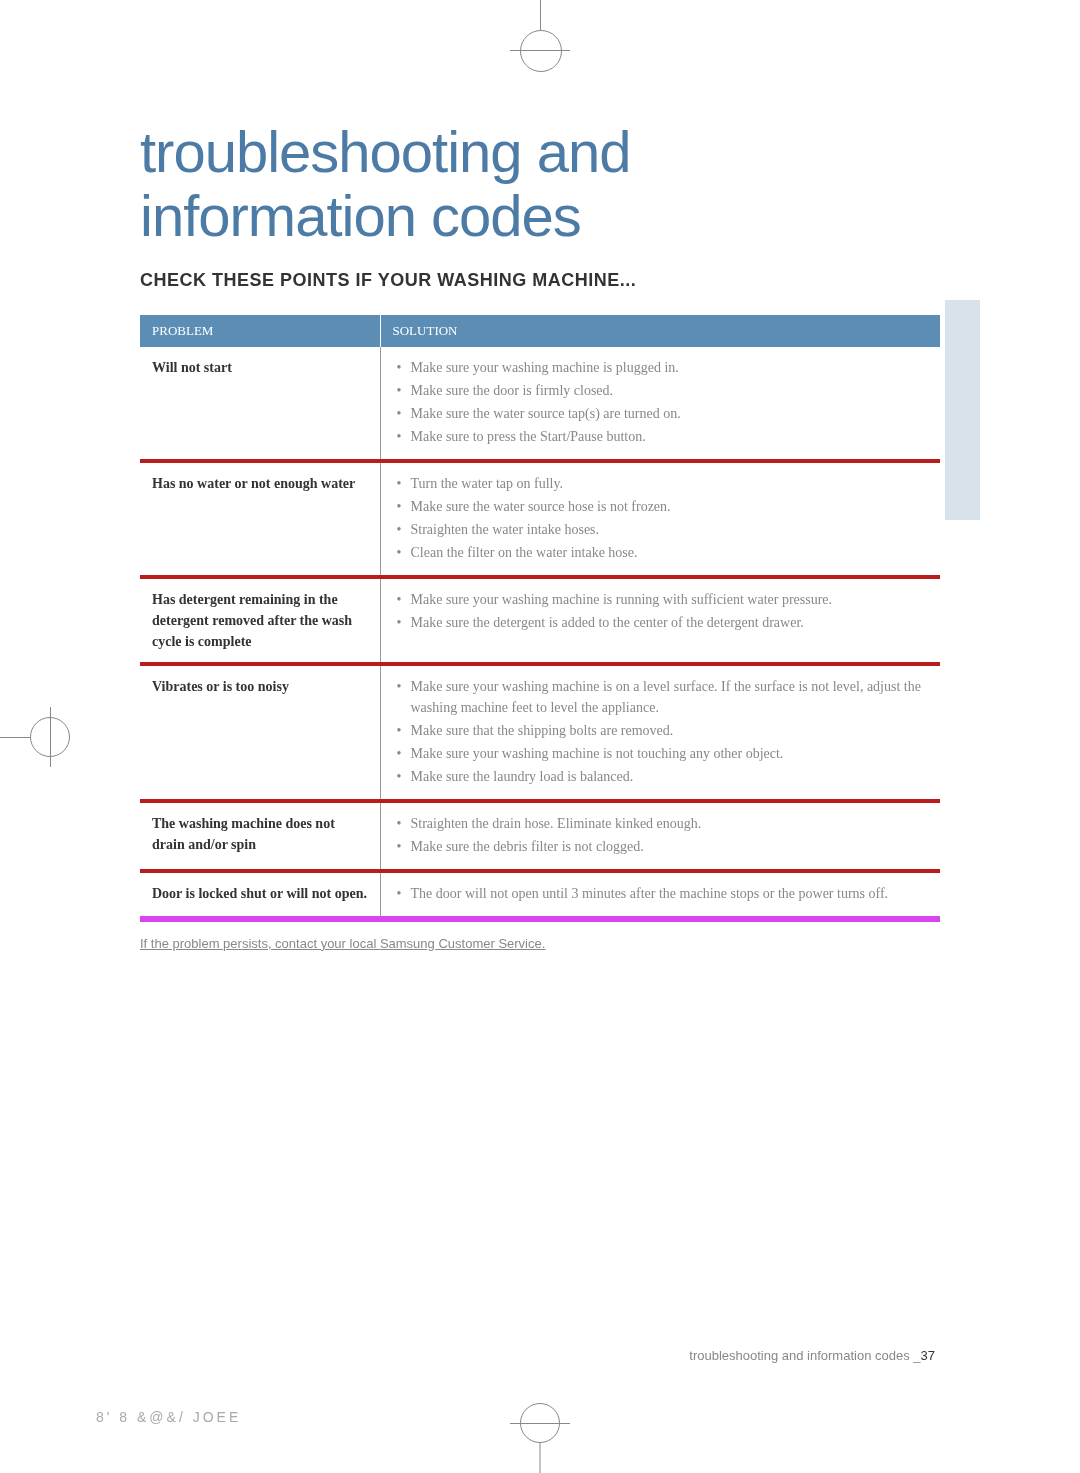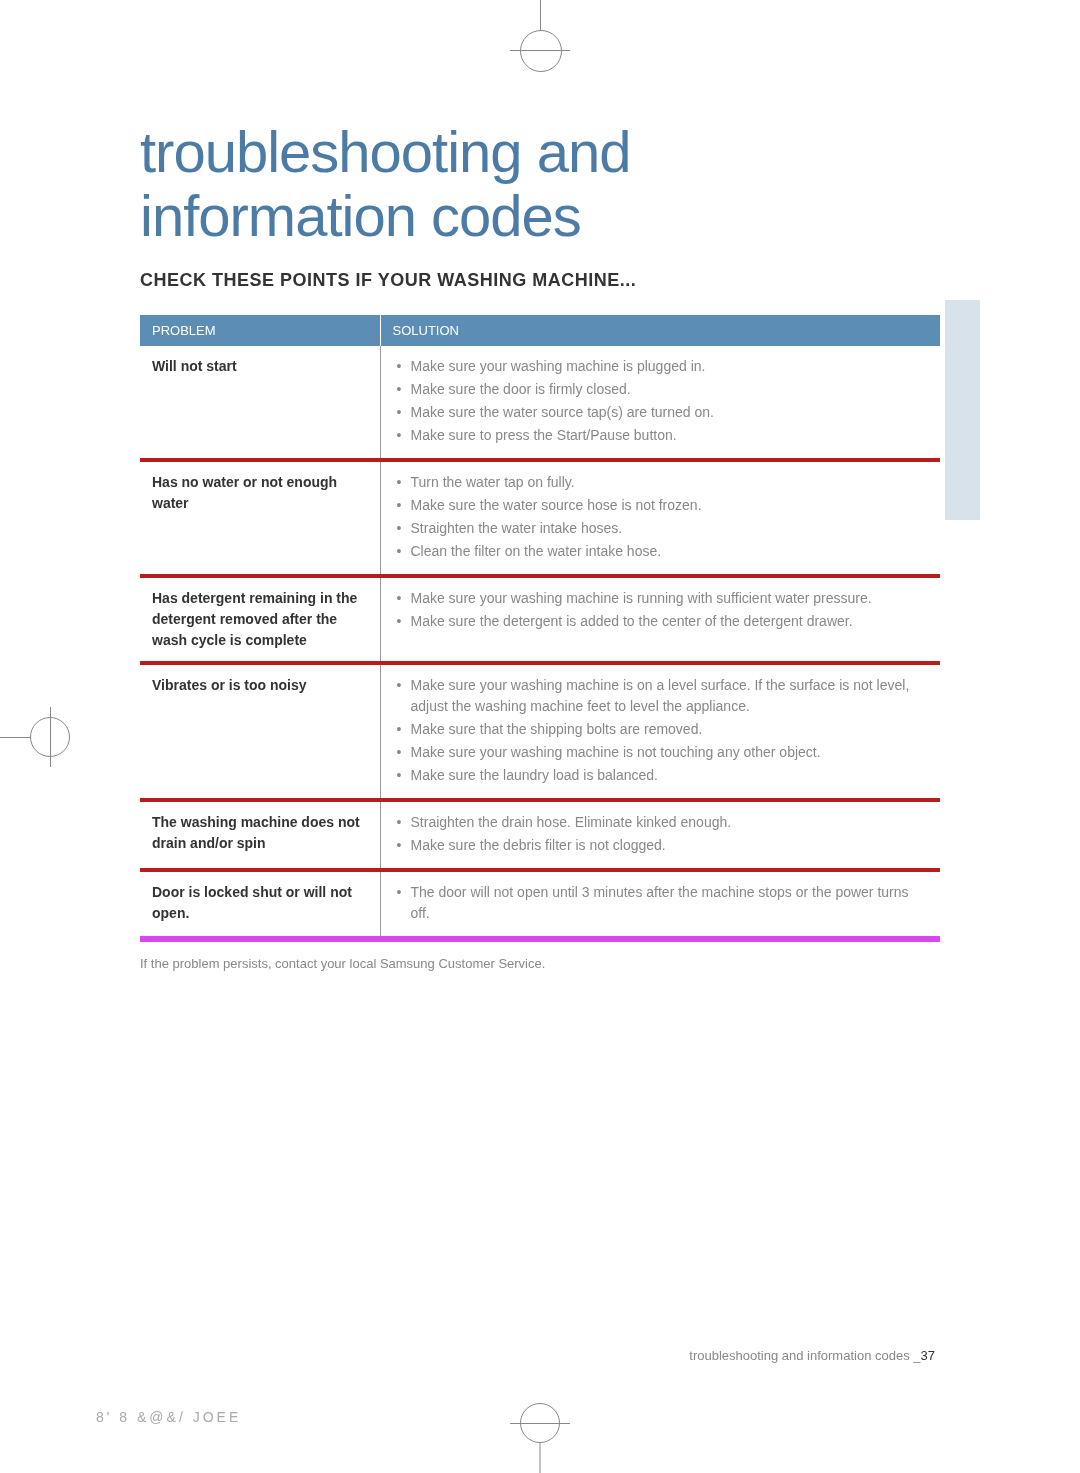--- a/index.html
+++ b/index.html
@@ -150,20 +150,21 @@
       font-size: 18px;
       font-weight: bold;
       color: #333;
       margin-bottom: 24px;
       letter-spacing: 0.5px;
     }
     table {
       width: 100%;
       border-collapse: collapse;
       font-size: 14px;
+      font-family: Liberation Serif, serif;
     }
     thead tr {
       background: #5b8db5;
       color: #fff;
     }
     thead th {
       text-align: left;
       padding: 8px 12px;
       font-weight: normal;
       font-size: 13px;
@@ -199,20 +200,21 @@
     ul li::before {
       content: '•';
       position: absolute;
       left: 4px;
       color: #888;
     }
     .footer-note {
       font-size: 13px;
       color: #888;
       margin-top: 14px;
+      text-decoration: underline;
     }
     .page-footer {
       position: absolute;
       bottom: 110px;
       right: 145px;
       font-size: 13px;
       color: #888;
     }
     .page-footer .pagenum {
       color: #333;

